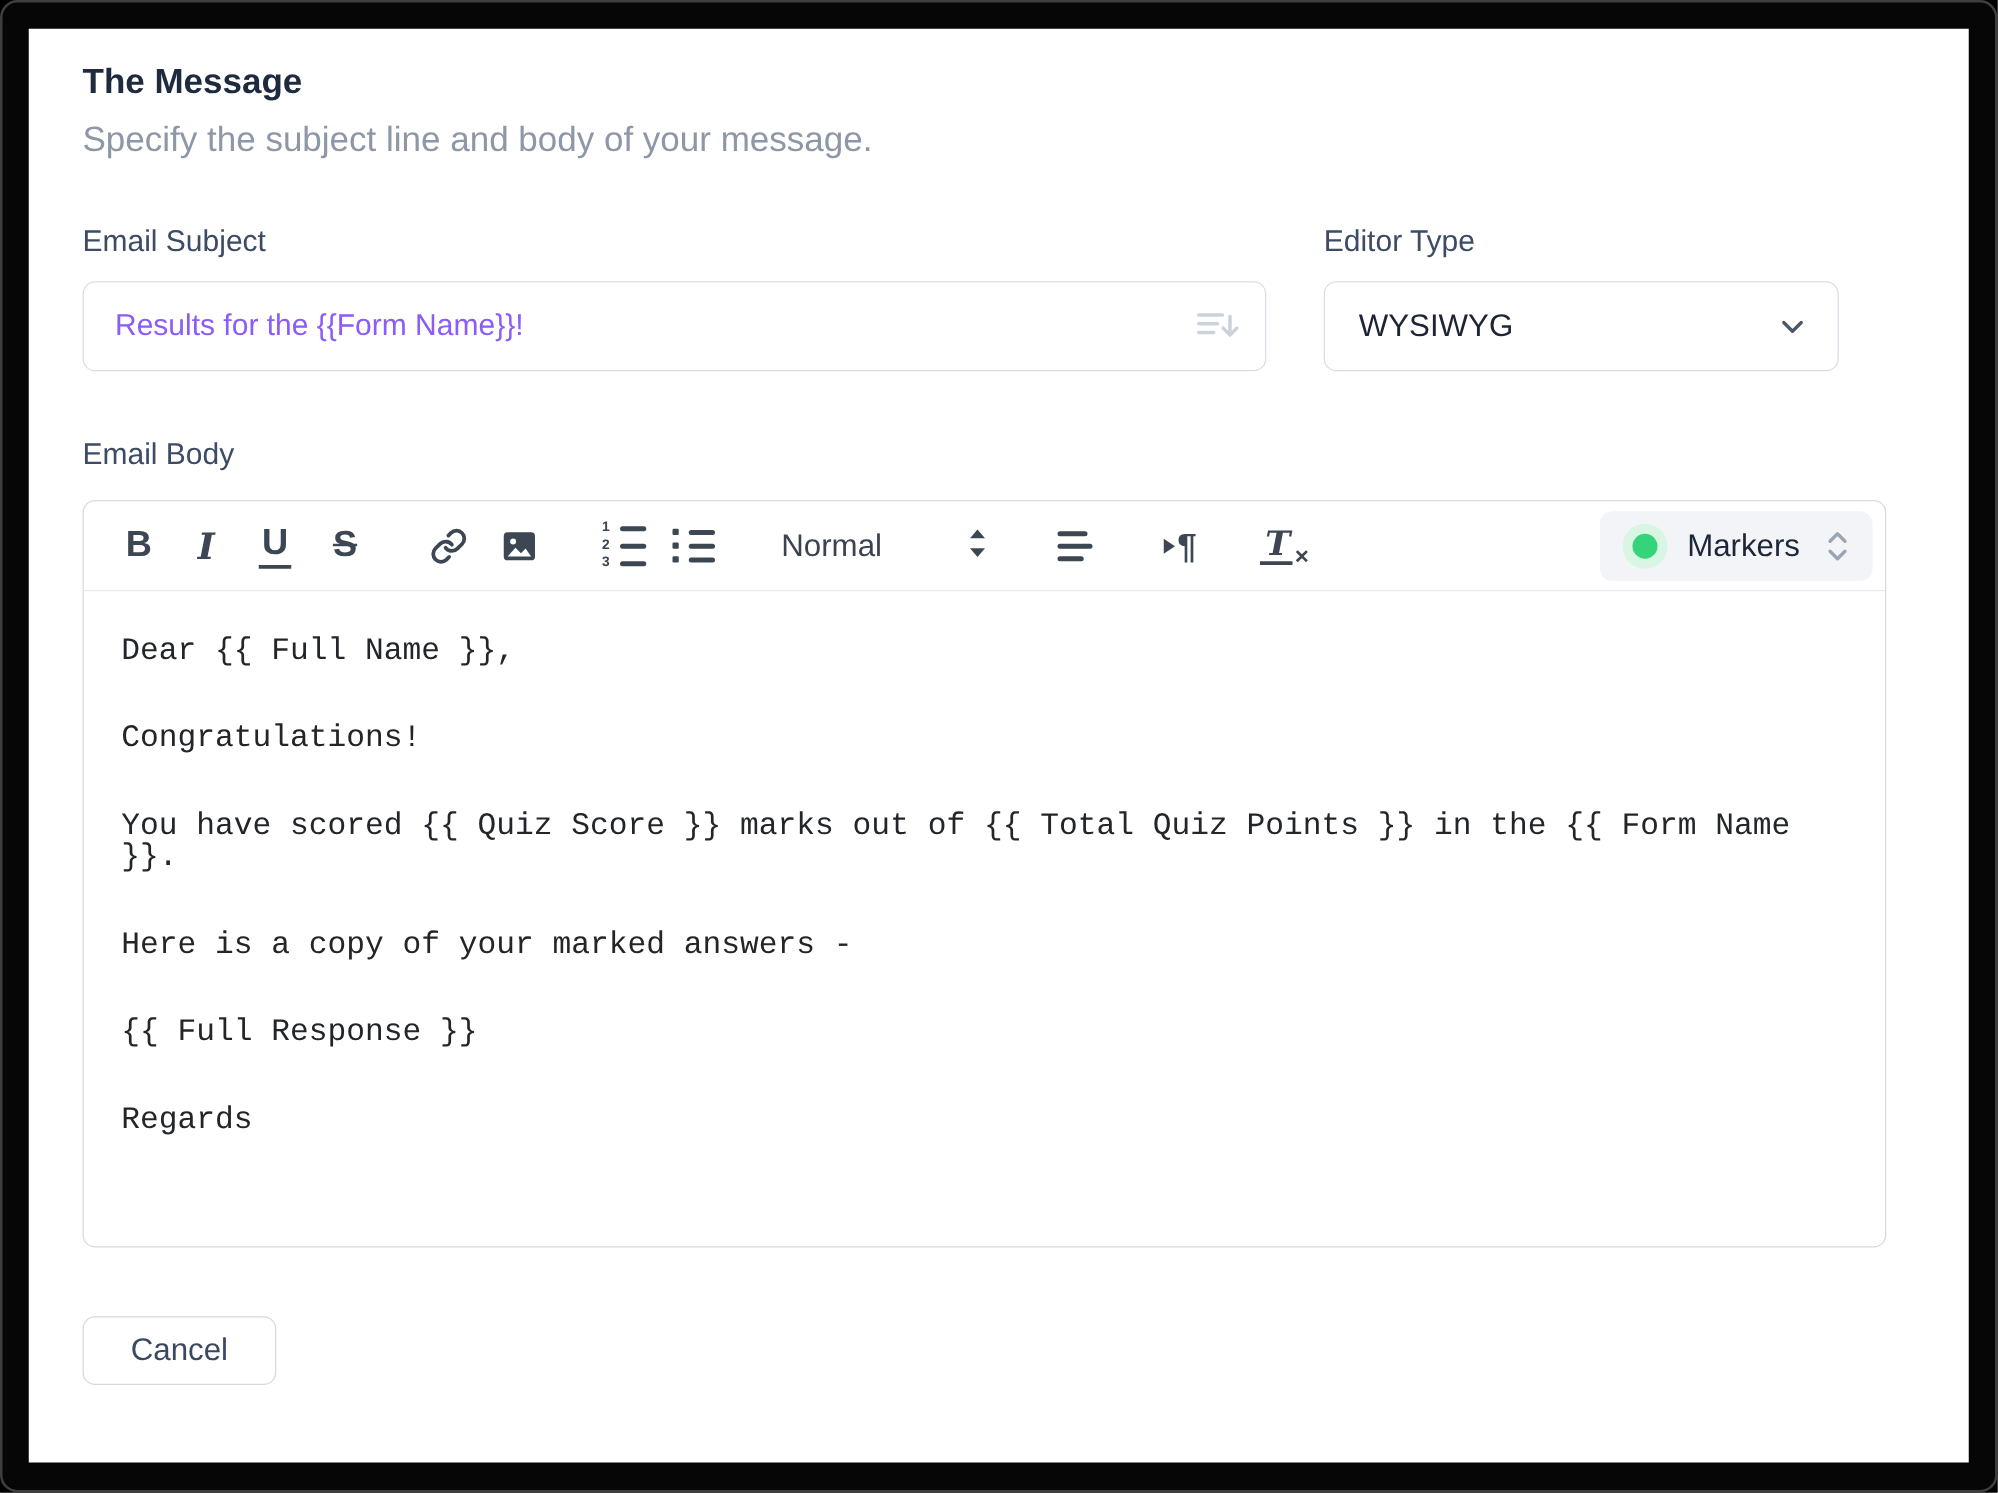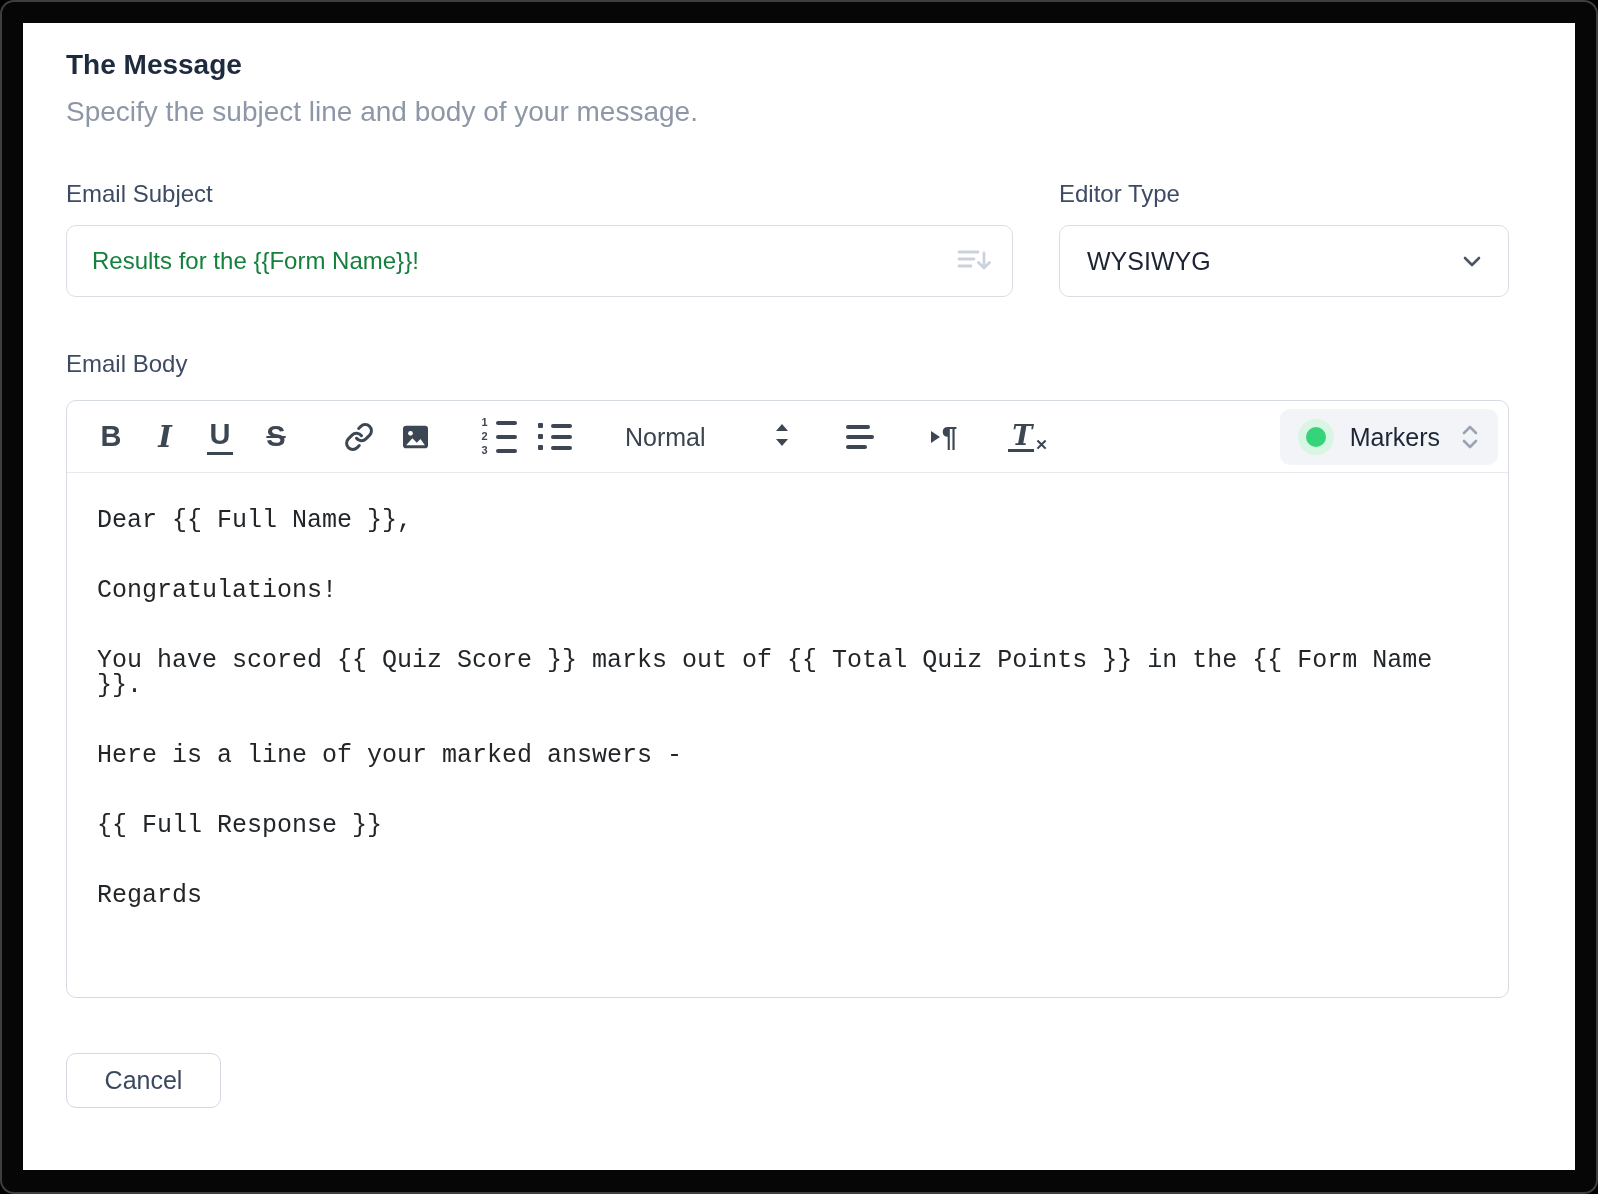--- a/index.html
+++ b/index.html
@@ -15,24 +15,24 @@
   .page-subtitle { position:absolute; left:43px; top:73px; font-size:28px; color:#8d97a7; }
 
   .field-label { position:absolute; font-size:24px; font-weight:500; color:#3d4b64; }
   .lbl-subject { left:43px; top:157px; }
   .lbl-editor-type { left:1036px; top:157px; }
   .lbl-body { left:43px; top:327px; }
 
   .subject-input { position:absolute; left:43px; top:202px; width:947px; height:72px;
     border:1.5px solid #d9dde4; border-radius:10px; background:#fff;
     display:flex; align-items:center; padding:0 20px 0 25px; }
-  .subject-input .value { font-size:24px; color:#15803d; flex:1; }
+  .subject-input .value { font-size:24px; color:#8b5cf6; flex:1; }
   .subject-input svg { flex:none; }
 
-  .type-select { position:absolute; left:1036px; top:202px; width:450px; height:72px;
+  .type-select { position:absolute; left:1036px; top:202px; width:412px; height:72px;
     border:1.5px solid #d9dde4; border-radius:10px; background:#fff;
     display:flex; align-items:center; justify-content:space-between; padding:0 22px 0 27px; cursor:pointer; }
   .type-select .value { font-size:25px; color:#1d2433; }
 
   .editor { position:absolute; left:43px; top:377px; width:1443px; height:598px;
     border:1.5px solid #d6dae1; border-radius:10px; background:#fff; }
   .toolbar { position:relative; height:72px; border-bottom:1px solid #e7e9ee; }
   .tb { position:absolute; top:50%; transform:translateY(-50%); width:40px; height:46px;
     display:flex; align-items:center; justify-content:center; background:none; border:none;
     color:#3d4653; cursor:pointer; }
@@ -200,21 +200,21 @@
             <path d="M4 11l6-6 6 6" stroke="#9aa4b2" stroke-width="2.6" stroke-linecap="round" stroke-linejoin="round"></path>
             <path d="M4 19l6 6 6-6" stroke="#9aa4b2" stroke-width="2.6" stroke-linecap="round" stroke-linejoin="round"></path>
           </svg>
         </button>
       </div>
 
       <div class="editor-content">
         <p>Dear {{ Full Name }},</p>
         <p>Congratulations!</p>
         <p>You have scored {{ Quiz Score }} marks out of {{ Total Quiz Points }} in the {{ Form Name }}.</p>
-        <p>Here is a line of your marked answers -</p>
+        <p>Here is a copy of your marked answers -</p>
         <p>{{ Full Response }}</p>
         <p>Regards</p>
       </div>
     </div>
 
     <button class="btn-cancel">Cancel</button>
 
   </div>
 </div>
 

